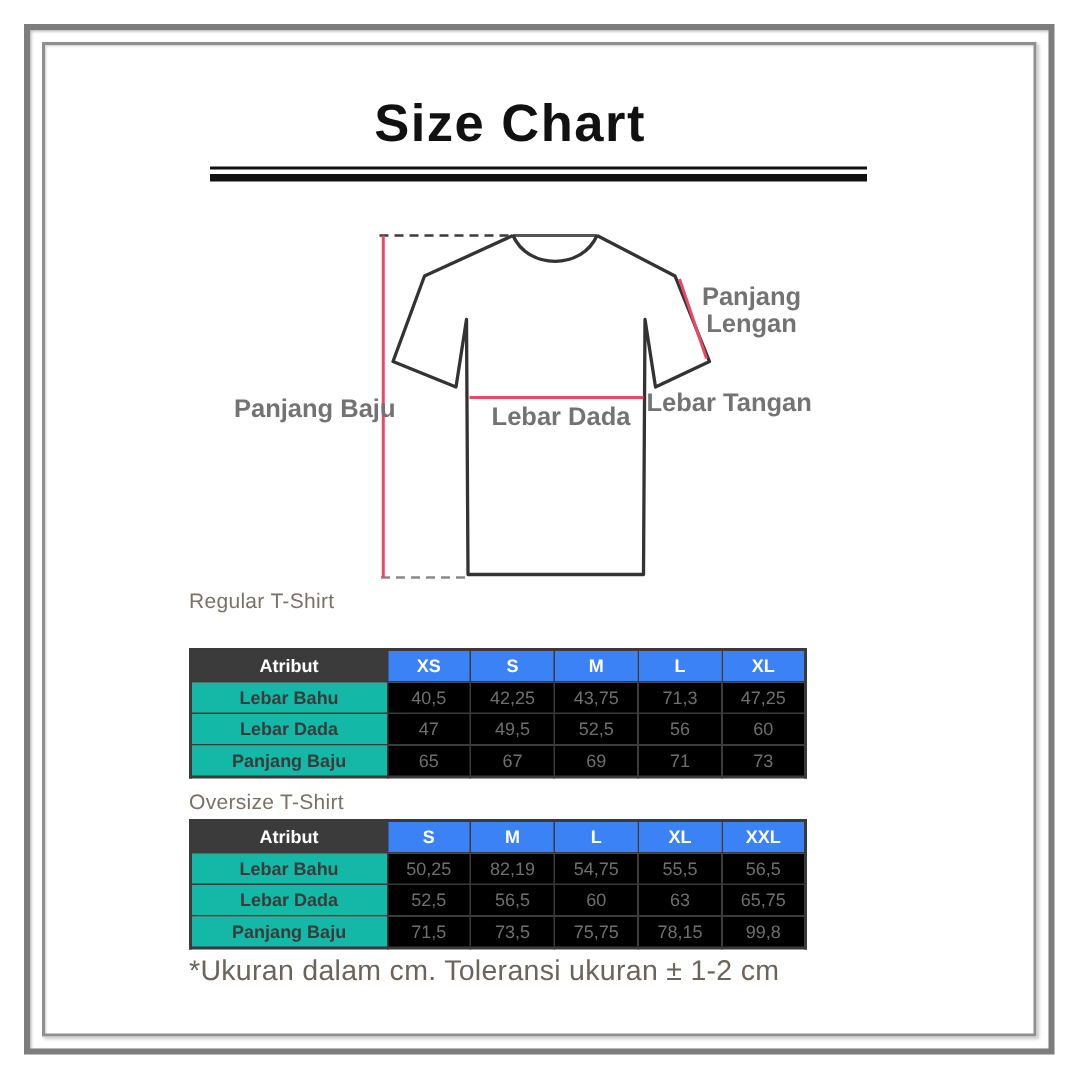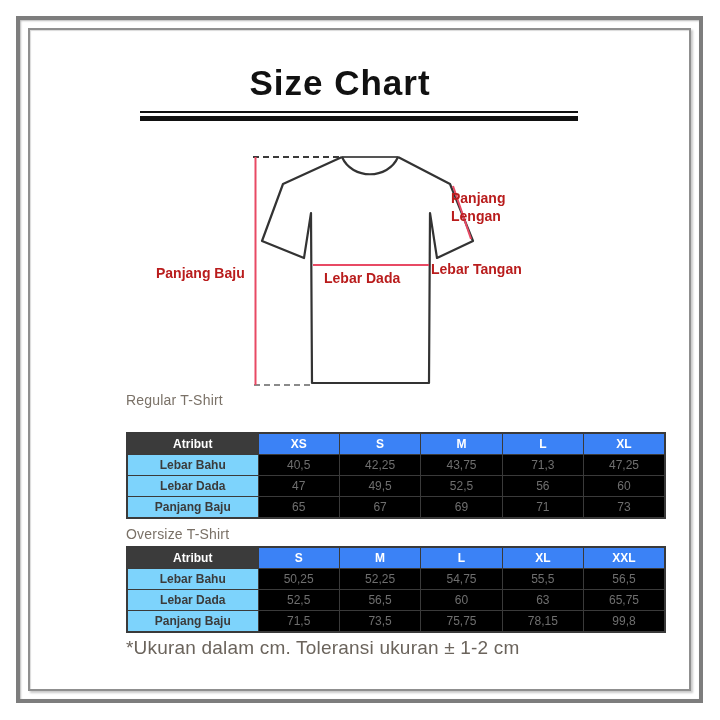--- a/index.html
+++ b/index.html
@@ -23,47 +23,47 @@
     position:absolute;top:63px;left:0;width:680px;text-align:center;
     font-size:35px;font-weight:bold;color:#111;letter-spacing:1px;margin:0;
   }
   .rule{position:absolute;left:140px;top:111px;width:438px;}
   .rule-thin{height:2px;background:#111;}
   .rule-thick{height:5px;background:#111;margin-top:3px;}
   
   .diagram{position:absolute;left:150px;top:140px;width:420px;height:270px;}
   .diagram svg{position:absolute;left:0;top:0;}
   .dlabel{
-    position:absolute;font-size:14px;font-weight:bold;color:#b91c1c;
-    line-height:18px;white-space:nowrap;width:100px;
+    position:absolute;font-size:17px;font-weight:bold;color:#737373;
+    text-align:center;line-height:18px;white-space:nowrap;width:100px;
   }
   .lbl-panjang-baju{left:6px;top:124px;}
   .lbl-lebar-dada{left:174px;top:129px;}
   .lbl-panjang-lengan{left:301px;top:49px;}
   .lbl-lebar-tangan{left:281px;top:120px;}
   
   .caption{
     position:absolute;left:126px;font-size:14px;color:#7a7167;letter-spacing:.2px;
   }
   .cap-1{top:392px;}
   .cap-2{top:526px;}
   .sizetable{
-    position:absolute;left:126px;width:540px;border-collapse:collapse;
+    position:absolute;left:126px;width:412px;border-collapse:collapse;
     table-layout:fixed;font-size:12px;
   }
   .tbl-1{top:432px;}
   .tbl-2{top:546px;}
   .sizetable th,.sizetable td{
     border:1.5px solid #3a3a3a;text-align:center;vertical-align:middle;
     height:20px;padding:0 2px;
   }
   .sizetable{border:2px solid #3a3a3a;}
   .attr-h{background:#3b3b3b;color:#ffffff;font-weight:bold;}
   .size-h{background:#3b82f6;color:#ffffff;font-weight:bold;}
-  .attr-c{background:#7dd3fc;color:#3b3b3b;font-weight:bold;}
+  .attr-c{background:#14b8a6;color:#3b3b3b;font-weight:bold;}
   .val-c{background:#000000;color:#6f6f6f;}
   col.attr-col{width:131px;}
   
   .footnote{
     position:absolute;left:126px;top:637px;font-size:19px;color:#6b645c;
     letter-spacing:.2px;
   }
 </style>
 </head>
 <body>
@@ -167,21 +167,21 @@
         <th class="size-h">M</th>
         <th class="size-h">L</th>
         <th class="size-h">XL</th>
         <th class="size-h">XXL</th>
       </tr>
     </thead>
     <tbody>
       <tr>
         <td class="attr-c">Lebar Bahu</td>
         <td class="val-c">50,25</td>
-        <td class="val-c">52,25</td>
+        <td class="val-c">82,19</td>
         <td class="val-c">54,75</td>
         <td class="val-c">55,5</td>
         <td class="val-c">56,5</td>
       </tr>
       <tr>
         <td class="attr-c">Lebar Dada</td>
         <td class="val-c">52,5</td>
         <td class="val-c">56,5</td>
         <td class="val-c">60</td>
         <td class="val-c">63</td>

